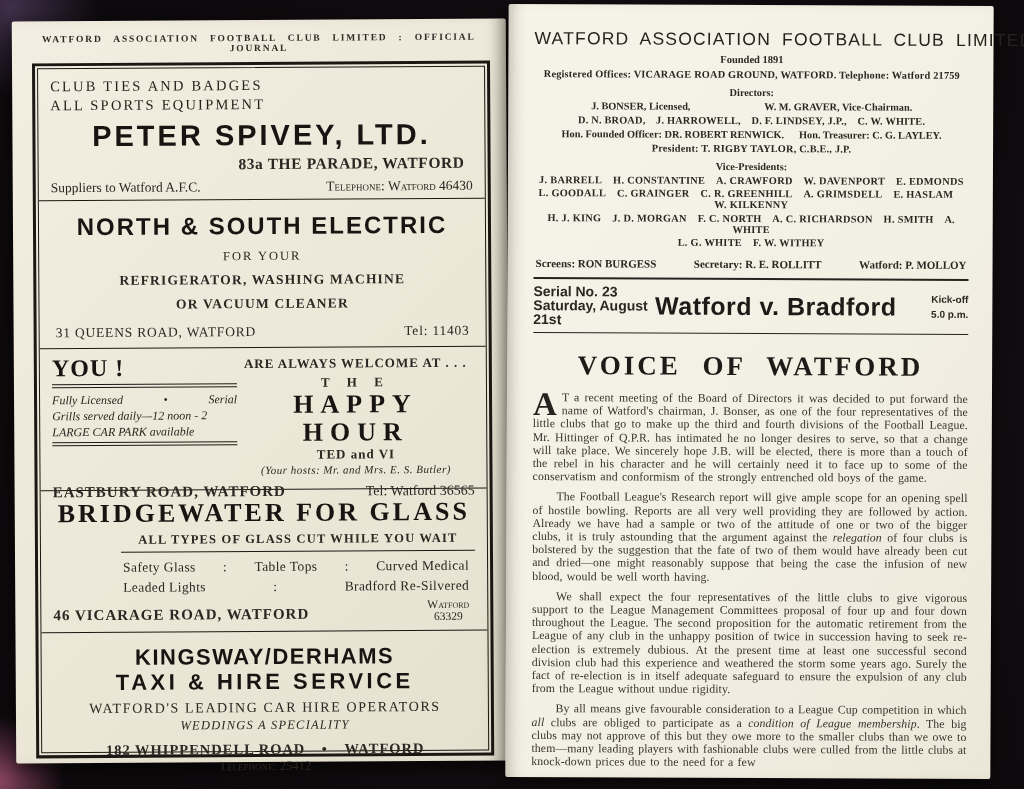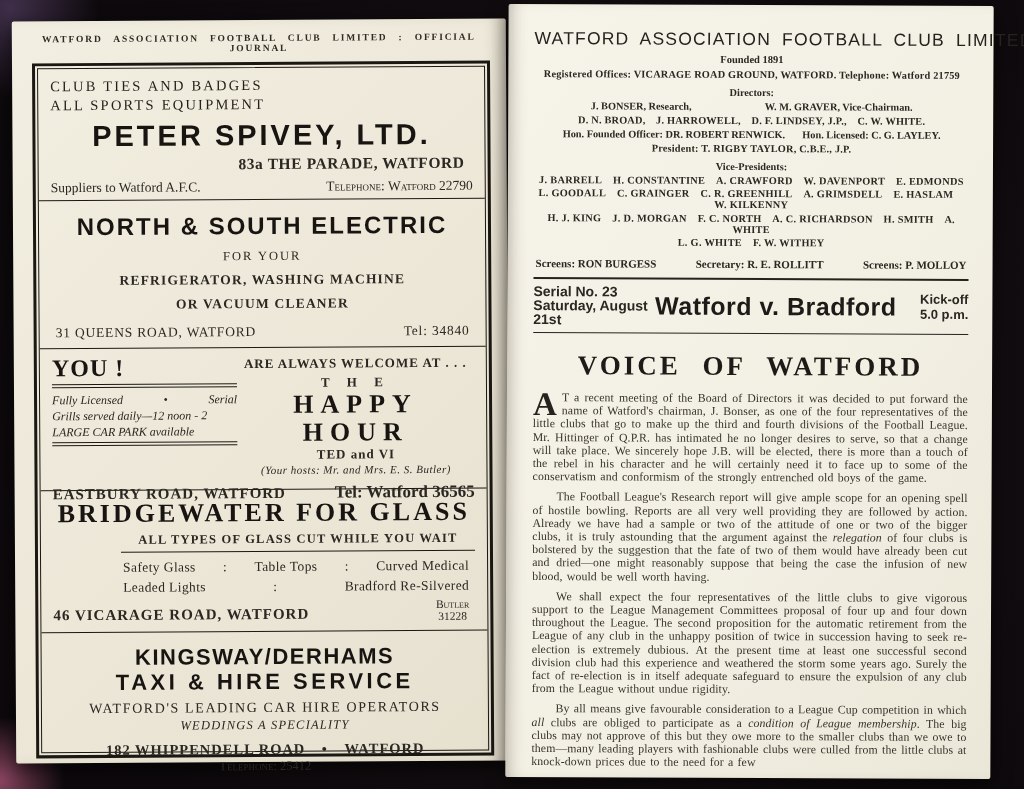--- a/index.html
+++ b/index.html
@@ -60,21 +60,21 @@
   .dbl-rule{border-top:1px solid #1b1813;border-bottom:1px solid #1b1813;height:2px;margin:2px 0 4px 0;}
   .happy-feat-row{display:flex;justify-content:space-between;font-style:italic;font-size:12px;line-height:16px;}
   .happy-feat{font-style:italic;font-size:12px;line-height:16px;}
   .happy-welcome{font-weight:700;font-size:13px;letter-spacing:1px;margin-top:2px;}
   .happy-the{font-weight:700;font-size:13px;letter-spacing:7px;margin-top:3px;}
   .happy-name{font-weight:700;font-size:26px;letter-spacing:7px;word-spacing:34px;line-height:28px;color:#171411;}
   .happy-hosts1{font-weight:700;font-size:13px;letter-spacing:1px;}
   .happy-hosts2{font-style:italic;font-size:11px;letter-spacing:.5px;margin-top:1px;}
   .happy-row{display:flex;justify-content:space-between;margin-top:7px;align-items:baseline;}
   .happy-addr{font-weight:700;font-size:15px;letter-spacing:1px;}
-  .happy-tel{font-weight:700;font-size:17px;}
+  .happy-tel{font-weight:400;font-size:14px;}
   
   .ad-bridge{height:142px;}
   .bridge-name{font-weight:700;font-size:26px;letter-spacing:3px;text-align:center;color:#171411;}
   .bridge-tag{margin-left:68px;font-weight:700;font-size:12.5px;letter-spacing:1.2px;text-align:center;padding-bottom:4px;border-bottom:1.5px solid #1b1813;margin-top:4px;}
   .bridge-row{display:flex;justify-content:space-between;margin:7px 6px 0 70px;font-size:13.5px;letter-spacing:.4px;}
   .bridge-row2{display:flex;justify-content:space-between;margin:4px 6px 0 70px;font-size:13.5px;letter-spacing:.4px;}
   .bridge-bottom{display:flex;justify-content:space-between;align-items:flex-end;margin-top:4px;}
   .bridge-addr{font-weight:700;font-size:15px;letter-spacing:1px;}
   .bridge-phone{font-variant:small-caps;font-size:11.5px;line-height:12px;text-align:center;padding-right:6px;}
   
@@ -93,21 +93,21 @@
   .club-label{text-align:center;font-weight:700;font-size:10.3px;margin-top:7px;}
   .club-row-flex{display:flex;justify-content:space-around;font-weight:700;font-size:10.3px;margin-top:3px;padding:0 20px;}
   .club-row-center{text-align:center;font-weight:700;font-size:10.3px;margin-top:3px;letter-spacing:.2px;}
   .vp-line{text-align:center;font-weight:700;font-size:10.3px;margin-top:2.5px;letter-spacing:.3px;}
   .staff-row{display:flex;justify-content:space-between;font-weight:700;font-size:11px;margin-top:10px;padding:0 2px;}
   .rule-heavy{border:none;border-top:2.5px solid #26231f;margin:8px 0 0 0;}
   .rule-light{border:none;border-top:1.5px solid #26231f;margin:6px 0 0 0;}
   .match-strip{display:flex;align-items:center;margin-top:5px;}
   .match-left{width:120px;flex:none;font-family:"Liberation Sans",sans-serif;font-weight:700;font-size:14px;line-height:14px;}
   .match-center{flex:1;text-align:center;font-family:"Liberation Sans",sans-serif;font-weight:700;font-size:25px;letter-spacing:.5px;color:#1d1a17;}
-  .match-right{width:70px;flex:none;text-align:right;font-family:"Liberation Sans",sans-serif;font-weight:700;font-size:13px;line-height:15px;}
+  .match-right{width:70px;flex:none;text-align:right;font-family:"Liberation Sans",sans-serif;font-weight:700;font-size:10px;line-height:15px;}
   .article-title{text-align:center;font-weight:700;font-size:27px;letter-spacing:3px;word-spacing:12px;margin-top:17px;color:#1d1a17;}
   .article{margin-top:10px;}
   .article p{
     margin:0 0 7px 0;font-size:11.8px;line-height:1.12;letter-spacing:.1px;word-spacing:1.2px;
     text-align:justify;color:#37322b;text-indent:24px;
   }
   .article p.first{text-indent:0;}
   .dropcap{float:left;font-weight:700;font-size:33px;line-height:25px;padding:1px 5px 0 0;color:#26221d;}
 </style>
 </head>
@@ -118,32 +118,32 @@
   <div class="adbox">
     <div class="adbox-inner">
 
       <div class="ad ad-spivey">
         <div class="spivey-line">CLUB TIES AND BADGES</div>
         <div class="spivey-line">ALL SPORTS EQUIPMENT</div>
         <div class="spivey-name">PETER SPIVEY, LTD.</div>
         <div class="spivey-parade">83a THE PARADE, WATFORD</div>
         <div class="spivey-row">
           <span>Suppliers to Watford A.F.C.</span>
-          <span class="smallcaps">Telephone: Watford 22790</span>
+          <span class="smallcaps">Telephone: Watford 46430</span>
         </div>
       </div>
 
       <div class="ad ad-electric">
         <div class="electric-name">NORTH &amp; SOUTH ELECTRIC</div>
         <div class="electric-for">FOR YOUR</div>
         <div class="electric-tag">REFRIGERATOR, WASHING MACHINE</div>
         <div class="electric-tag">OR VACUUM CLEANER</div>
         <div class="electric-row">
           <span>31 QUEENS ROAD, WATFORD</span>
-          <span>Tel: 34840</span>
+          <span>Tel: 11403</span>
         </div>
       </div>
 
       <div class="ad ad-happy">
         <div class="happy-grid">
           <div class="happy-left">
             <div class="happy-you">YOU !</div>
             <div class="dbl-rule"></div>
             <div class="happy-feat-row">
               <span>Fully Licensed</span>
@@ -179,22 +179,22 @@
           <span>Curved Medical</span>
         </div>
         <div class="bridge-row2">
           <span>Leaded Lights</span>
           <span>:</span>
           <span>Bradford Re-Silvered</span>
         </div>
         <div class="bridge-bottom">
           <span class="bridge-addr">46 VICARAGE ROAD, WATFORD</span>
           <span class="bridge-phone">
-            <span>Butler</span><br>
-            <span>31228</span>
+            <span>Watford</span><br>
+            <span>63329</span>
           </span>
         </div>
       </div>
 
       <div class="ad ad-kingsway">
         <div class="kingsway-name">KINGSWAY/DERHAMS</div>
         <div class="kingsway-name2">TAXI &amp; HIRE SERVICE</div>
         <div class="kingsway-tag1">WATFORD'S LEADING CAR HIRE OPERATORS</div>
         <div class="kingsway-tag2">WEDDINGS A SPECIALITY</div>
         <div class="kingsway-addr">182 WHIPPENDELL ROAD  •  WATFORD</div>
@@ -205,38 +205,38 @@
   </div>
 </div>
 
 <div class="page right-page">
   <div class="rp-inner">
     <div class="club-title">WATFORD ASSOCIATION FOOTBALL CLUB LIMITED</div>
     <div class="club-founded">Founded 1891</div>
     <div class="club-registered">Registered Offices: VICARAGE ROAD GROUND, WATFORD.  Telephone: Watford 21759</div>
     <div class="club-label">Directors:</div>
     <div class="club-row-flex">
-      <span>J. BONSER, Research,</span>
+      <span>J. BONSER, Licensed,</span>
       <span>W. M. GRAVER, Vice-Chairman.</span>
     </div>
     <div class="club-row-center">D. N. BROAD,  J. HARROWELL,  D. F. LINDSEY, J.P.,  C. W. WHITE.</div>
     <div class="club-row-flex">
       <span>Hon. Founded Officer: DR. ROBERT RENWICK.</span>
-      <span>Hon. Licensed: C. G. LAYLEY.</span>
+      <span>Hon. Treasurer: C. G. LAYLEY.</span>
     </div>
     <div class="club-row-center">President: T. RIGBY TAYLOR, C.B.E., J.P.</div>
     <div class="club-label">Vice-Presidents:</div>
     <div class="vp-line">J. BARRELL  H. CONSTANTINE  A. CRAWFORD  W. DAVENPORT  E. EDMONDS</div>
     <div class="vp-line">L. GOODALL  C. GRAINGER  C. R. GREENHILL  A. GRIMSDELL  E. HASLAM  W. KILKENNY</div>
     <div class="vp-line">H. J. KING  J. D. MORGAN  F. C. NORTH  A. C. RICHARDSON  H. SMITH  A. WHITE</div>
     <div class="vp-line">L. G. WHITE  F. W. WITHEY</div>
     <div class="staff-row">
       <span>Screens: RON BURGESS</span>
       <span>Secretary: R. E. ROLLITT</span>
-      <span>Screens: P. MOLLOY</span>
+      <span>Watford: P. MOLLOY</span>
     </div>
     <hr class="rule-heavy">
     <div class="match-strip">
       <div class="match-left">
         <div>Serial No. 23</div>
         <div>Saturday, August 21st</div>
       </div>
       <div class="match-center">Watford v. Bradford</div>
       <div class="match-right">
         <div>Kick-off</div>

